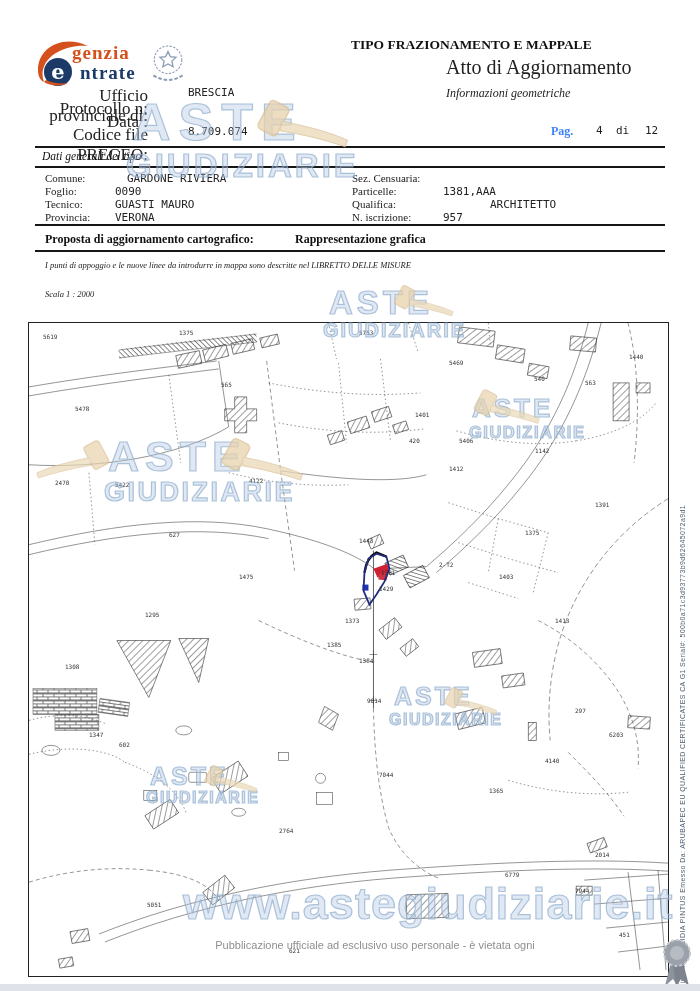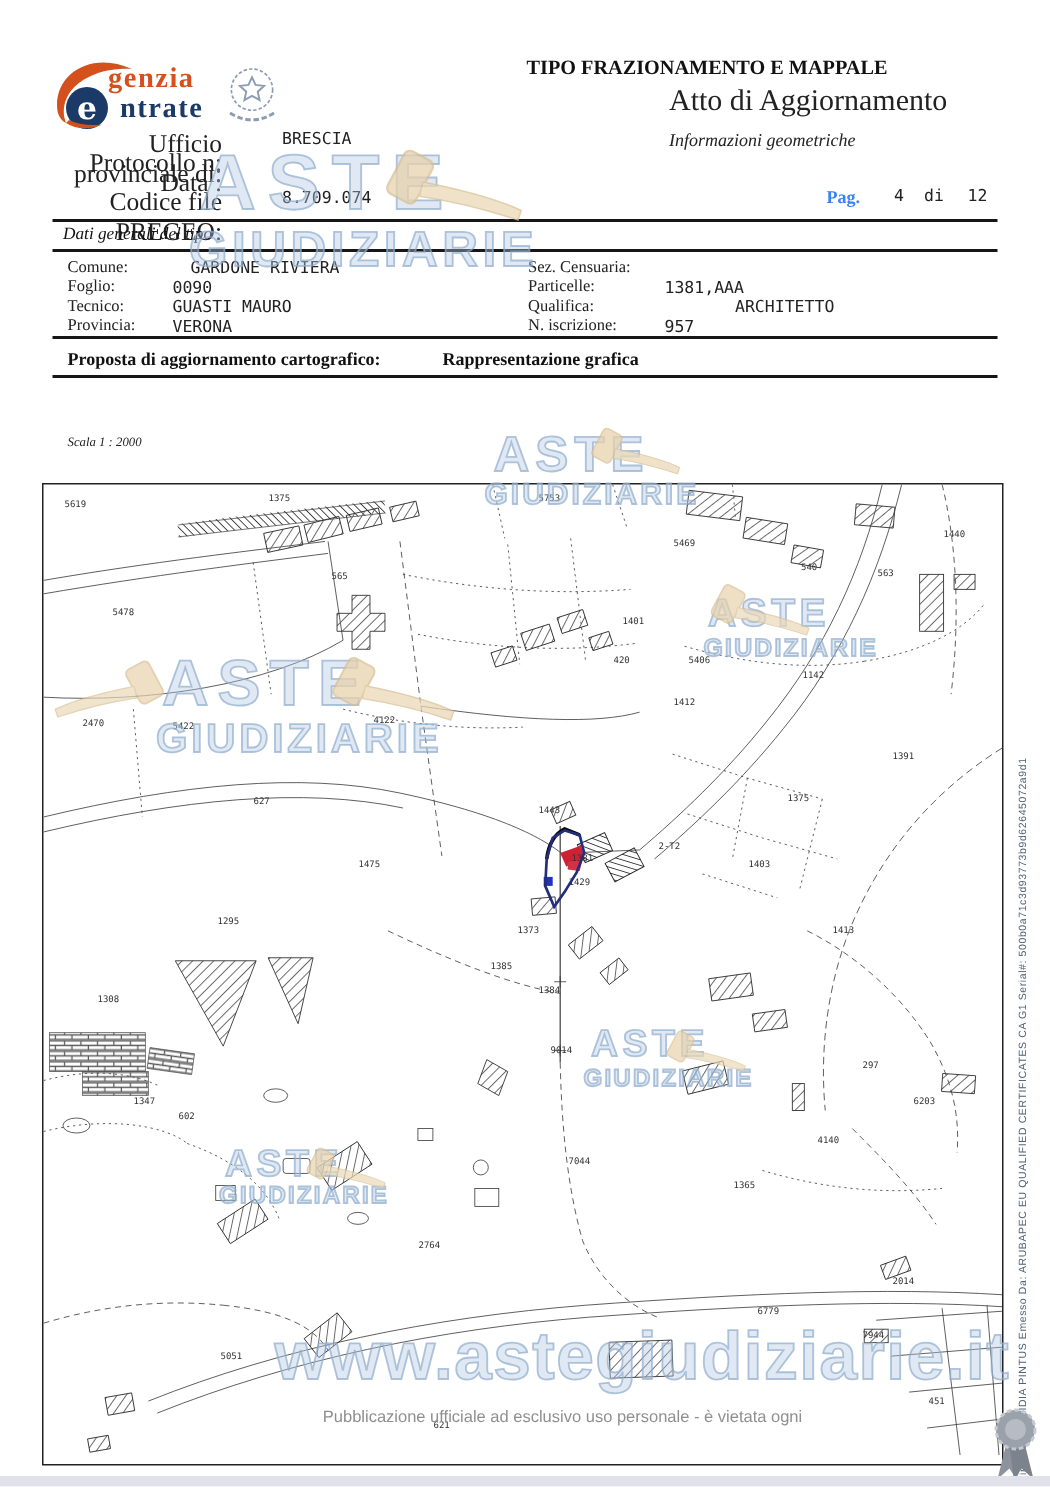--- a/index.html
+++ b/index.html
@@ -84,20 +84,21 @@
   <div class="dlabel" style="left:352px;top:198px;">Qualifica:</div>
   <div class="dvalue" style="left:443px;top:198px;margin-left:47px;">ARCHITETTO</div>
   <div class="dlabel" style="left:352px;top:211px;">N. iscrizione:</div>
   <div class="dvalue" style="left:443px;top:211px;">957</div>
 
   <div class="hline" style="top:224px;"></div>
   <div class="abs serif" style="left:45px;top:232px;font-size:12px;font-weight:bold;color:#111;">Proposta di aggiornamento cartografico:</div>
   <div class="abs serif" style="left:295px;top:232px;font-size:12px;font-weight:bold;color:#111;">Rappresentazione grafica</div>
   <div class="hline" style="top:250px;"></div>
 
+  <div class="abs serif" style="left:45px;top:260px;font-size:8.5px;font-style:italic;color:#222;">I punti di appoggio e le nuove linee da introdurre in mappa sono descritte nel LIBRETTO DELLE MISURE</div>
   <div class="abs serif" style="left:45px;top:289px;font-size:8.5px;font-style:italic;color:#222;">Scala 1 : 2000</div>
 
   <div class="mapbox">
     <svg width="639" height="653" viewBox="0 0 640 654" style="position:absolute;left:0;top:0;z-index:1;">
       <defs>
         <pattern id="ph1" patternUnits="userSpaceOnUse" width="5" height="5" patternTransform="rotate(45)">
           <line x1="0" y1="0" x2="0" y2="5" stroke="#666" stroke-width="1.3"></line>
         </pattern>
         <pattern id="ph2" patternUnits="userSpaceOnUse" width="3.6" height="3.6" patternTransform="rotate(-45)">
           <line x1="0" y1="0" x2="0" y2="3.6" stroke="#3a3a3a" stroke-width="1.2"></line>

